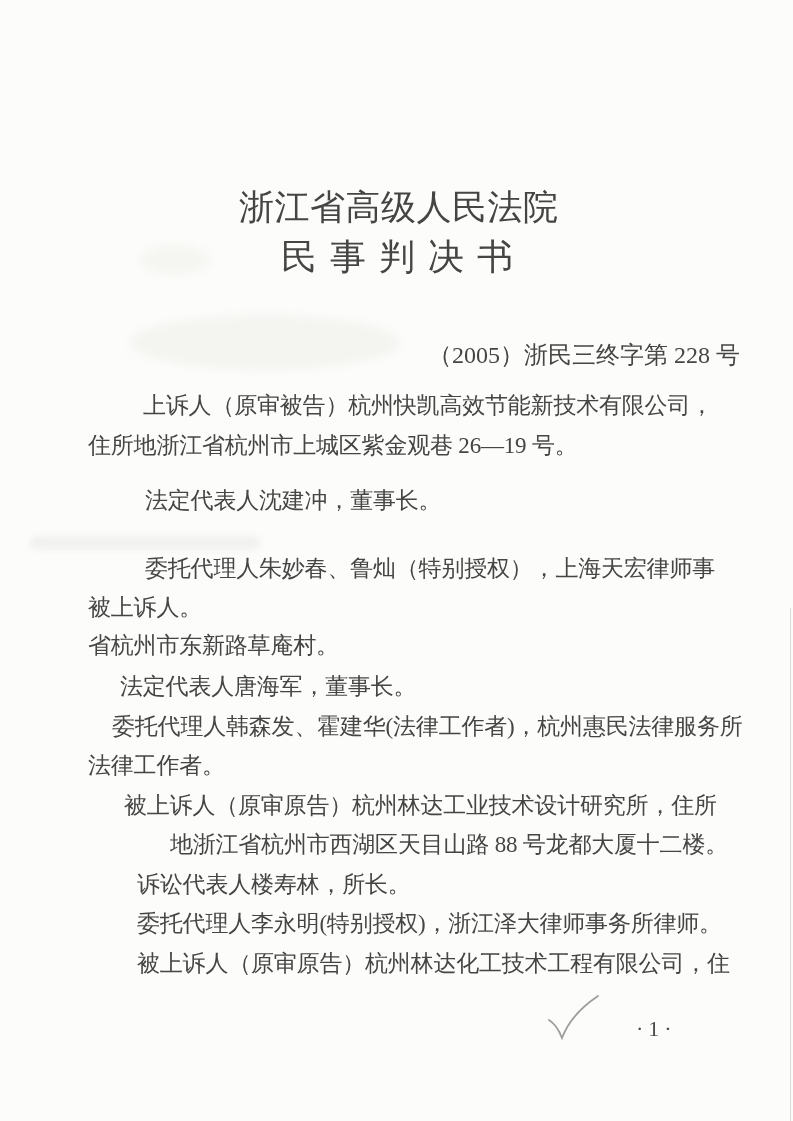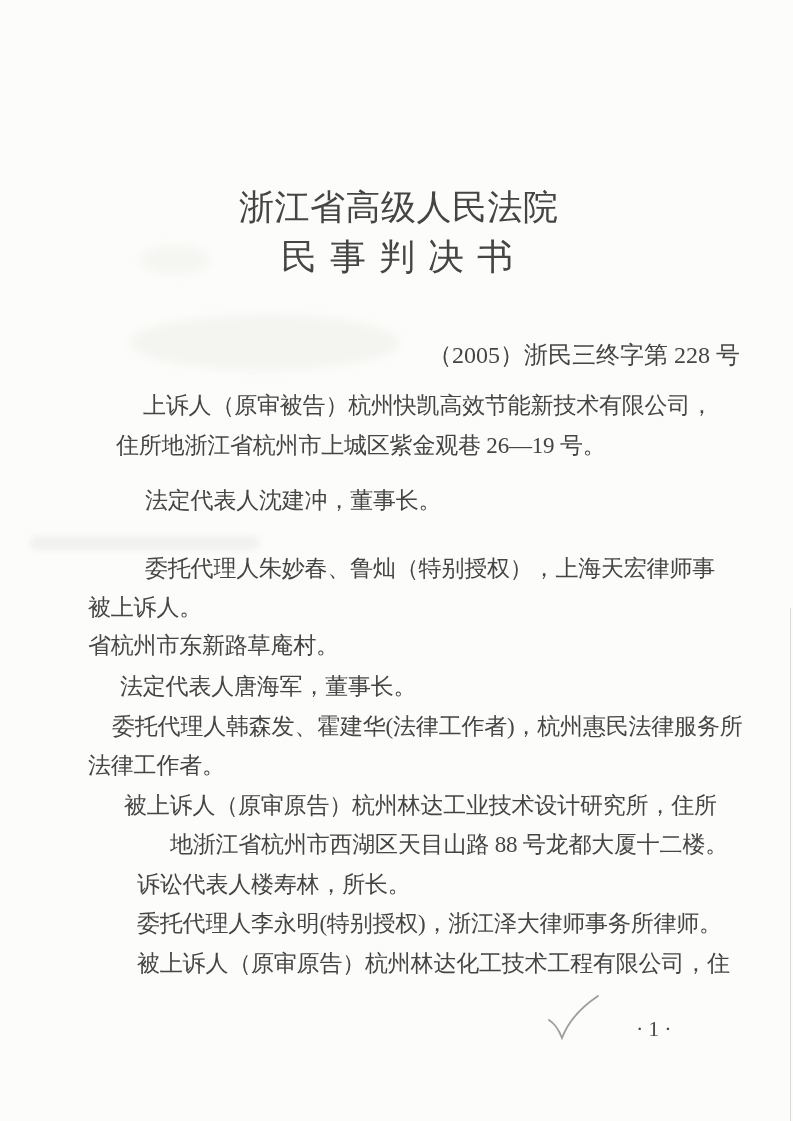--- a/index.html
+++ b/index.html
@@ -93,21 +93,21 @@
   <div class="edge-line"></div>
 
   <div class="court-name">浙江省高级人民法院</div>
 
   <div class="doc-title">民事判决书</div>
 
   <div class="case-number">（2005）浙民三终字第 228 号</div>
 
   <div class="doc-body">
       <div class="body-line" style="padding-left: 55px;">上诉人（原审被告）杭州快凯高效节能新技术有限公司，</div>
-      <div class="body-line" style="padding-left: 0px; margin-left: 28px;">住所地浙江省杭州市上城区紫金观巷 26—19 号。</div>
+      <div class="body-line" style="padding-left: 0px;">住所地浙江省杭州市上城区紫金观巷 26—19 号。</div>
       <div class="body-line" style="padding-left: 57px; margin-top: 16px;">法定代表人沈建冲，董事长。</div>
       <div class="body-line" style="padding-left: 57px; margin-top: 28px;">委托代理人朱妙春、鲁灿（特别授权），上海天宏律师事</div>
       <div class="body-line" style="padding-left: 0px;">被上诉人。</div>
       <div class="body-line" style="padding-left: 0px; font-family: Liberation Mono, monospace;">省杭州市东新路草庵村。</div>
       <div class="body-line" style="padding-left: 32px;">法定代表人唐海军，董事长。</div>
       <div class="body-line" style="padding-left: 24px;">委托代理人韩森发、霍建华(法律工作者)，杭州惠民法律服务所</div>
       <div class="body-line" style="padding-left: 0px;">法律工作者。</div>
       <div class="body-line" style="padding-left: 36px;">被上诉人（原审原告）杭州林达工业技术设计研究所，住所</div>
       <div class="body-line" style="padding-left: 0px; text-align: right;">地浙江省杭州市西湖区天目山路 88 号龙都大厦十二楼。</div>
       <div class="body-line" style="padding-left: 49px;">诉讼代表人楼寿林，所长。</div>

